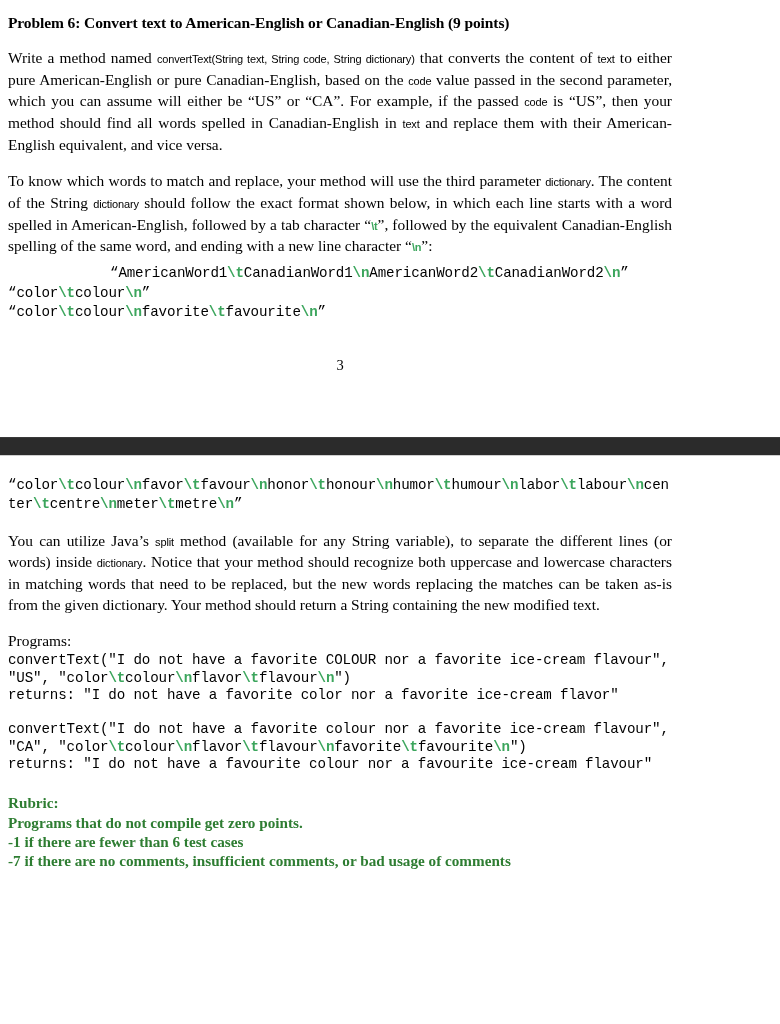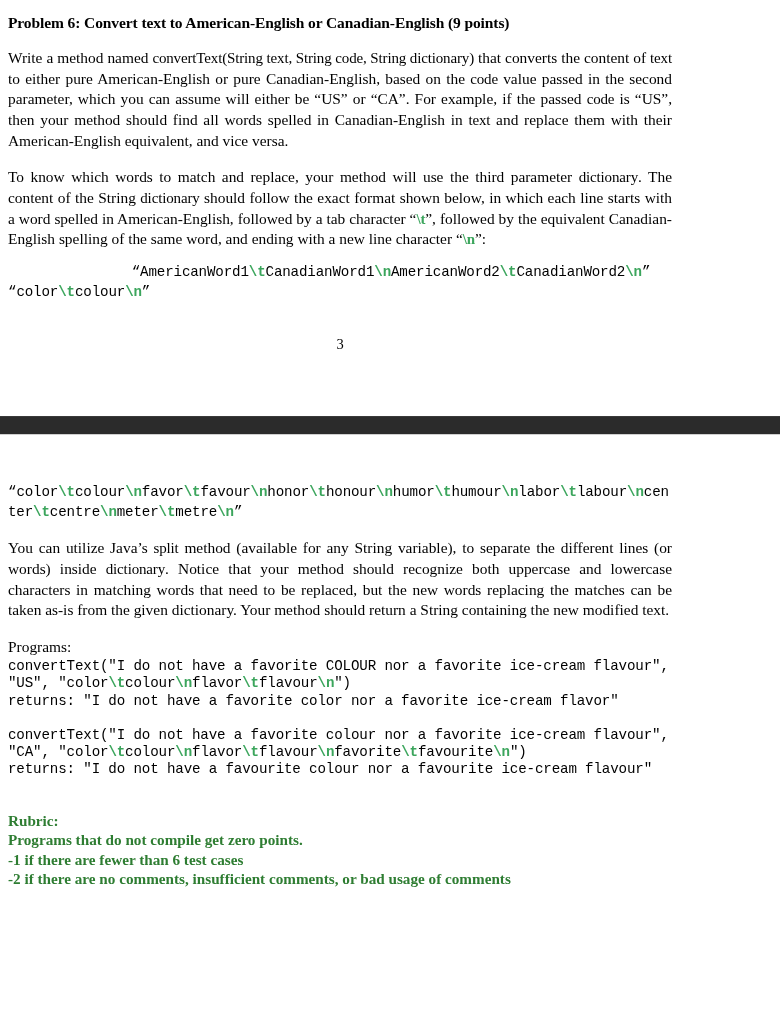--- a/index.html
+++ b/index.html
@@ -33,54 +33,54 @@
     font-size: 15.4px;
     line-height: 20.7px;
     text-align: justify;
     margin: 0 0 16px 0;
     -webkit-hyphens: none;
     hyphens: none;
   }
   p.tight { margin-bottom: 0; }
 
   code, .mono {
-    font-family: Liberation Serif, serif;
-    font-size: 15px;
+    font-family: Liberation Sans, sans-serif;
+    font-size: 11px;
     letter-spacing: -0.15px;
   }
   .esc { color: #3BA55C; font-weight: bold; }
 
   .dict-line {
     font-family: "Liberation Mono", "DejaVu Sans Mono", monospace;
     font-size: 14.2px;
     line-height: 19.5px;
     letter-spacing: -0.15px;
     white-space: pre-wrap;
     word-break: break-all;
     margin: 0;
   }
-  .dict-indent { padding-left: 102px; margin-top: 13px; text-align: center; }
+  .dict-indent { padding-left: 102px; margin-top: 6px; }
 
   .page-number {
     text-align: center;
     font-size: 14.5px;
     margin: 34px 0 0 0;
   }
 
   .page-break {
     height: 19px;
     background: #2B2B2B;
     width: 780px;
     margin: 63px 0 0 0;
     border-top: 1px solid #3a3a3a;
     border-bottom: 1px solid #cfcfcf;
     box-sizing: border-box;
   }
 
-  .page-bottom { padding-top: 48px; }
+  .page-bottom { padding-top: 20px; }
 
   .codeblock {
     font-family: "Liberation Mono", "DejaVu Sans Mono", monospace;
     font-size: 14.2px;
     line-height: 17.3px;
     letter-spacing: -0.15px;
     white-space: pre-wrap;
     word-break: break-word;
     margin: 0;
   }
@@ -91,21 +91,21 @@
   }
   .ex-gap { height: 17px; }
 
   .rubric {
     color: #2E7D32;
     font-weight: bold;
     font-size: 15.2px;
     line-height: 19.4px;
     margin: 0;
   }
-  .rubric-block { margin-top: 32px; }
+  .rubric-block { margin-top: 20px; }
 </style>
 </head>
 <body>
 
 <div class="page page-top">
 
   <h1 class="problem-title">Problem 6: Convert text to American-English or Canadian-English (9 points)</h1>
 
   <p class="body">
     <span>Write a method named </span><code>convertText(String text, String code, String dictionary)</code><span> that converts the content of </span><code>text</code><span> to either pure American-English or pure Canadian-English, based on the </span><code>code</code><span> value passed in the second parameter, which you can assume will either be “US” or “CA”. For example, if the passed </span><code>code</code><span> is “US”, then your method should find all words spelled in Canadian-English in </span><code>text</code><span> and replace them with their American-English equivalent, and vice versa.</span>
@@ -113,20 +113,21 @@
 
   <p class="body tight">
     <span>To know which words to match and replace, your method will use the third parameter </span><code>dictionary</code><span>. The content of the String </span><code>dictionary</code><span> should follow the exact format shown below, in which each line starts with a word spelled in American-English, followed by a tab character “</span><code class="esc">\t</code><span>”, followed by the equivalent Canadian-English spelling of the same word, and ending with a new line character “</span><code class="esc">\n</code><span>”:</span>
   </p>
 
   <div class="dict-line dict-indent"><span>“</span><span>AmericanWord1</span><span class="esc">\t</span><span>CanadianWord1</span><span class="esc">\n</span><span>AmericanWord2</span><span class="esc">\t</span><span>CanadianWord2</span><span class="esc">\n</span><span>”</span></div>
 
 
   <div class="dict-line"><span>“</span><span>color</span><span class="esc">\t</span><span>colour</span><span class="esc">\n</span><span>”</span></div>
 
+  <div class="dict-line"><span>“</span><span>color</span><span class="esc">\t</span><span>colour</span><span class="esc">\n</span><span>favorite</span><span class="esc">\t</span><span>favourite</span><span class="esc">\n</span><span>”</span></div>
 
   <div class="page-number">3</div>
 </div>
 
 <div class="page-break"></div>
 
 <div class="page page-bottom">
 
   <div class="dict-line"><span>“</span><span id="long-dict-pairs"><span>color</span><span class="esc">\t</span><span>colour</span><span class="esc">\n</span><span>favor</span><span class="esc">\t</span><span>favour</span><span class="esc">\n</span><span>honor</span><span class="esc">\t</span><span>honour</span><span class="esc">\n</span><span>humor</span><span class="esc">\t</span><span>humour</span><span class="esc">\n</span><span>labor</span><span class="esc">\t</span><span>labour</span><span class="esc">\n</span><span>center</span><span class="esc">\t</span><span>centre</span><span class="esc">\n</span><span>meter</span><span class="esc">\t</span><span>metre</span><span class="esc">\n</span></span><span>”</span></div>
 
@@ -142,17 +143,17 @@
   <div class="ex-gap"></div>
 
   <div class="codeblock"><span>convertText("I do not have a favorite colour nor a favorite ice-cream flavour", "CA", "color</span><span class="esc">\t</span><span>colour</span><span class="esc">\n</span><span>flavor</span><span class="esc">\t</span><span>flavour</span><span class="esc">\n</span><span>favorite</span><span class="esc">\t</span><span>favourite</span><span class="esc">\n</span><span>")</span></div>
   <div class="codeblock">returns: "I do not have a favourite colour nor a favourite ice-cream flavour"</div>
 
   <div class="rubric-block">
     <div class="rubric">Rubric:</div>
     <div id="rubric-items">
         <div class="rubric">Programs that do not compile get zero points.</div>
         <div class="rubric">-1 if there are fewer than 6 test cases</div>
-        <div class="rubric">-2 if there are no comments, insufficient comments, or bad usage of comments</div>
+        <div class="rubric">-7 if there are no comments, insufficient comments, or bad usage of comments</div>
       </div>
   </div>
 
 </div>
 
 </body></html>

